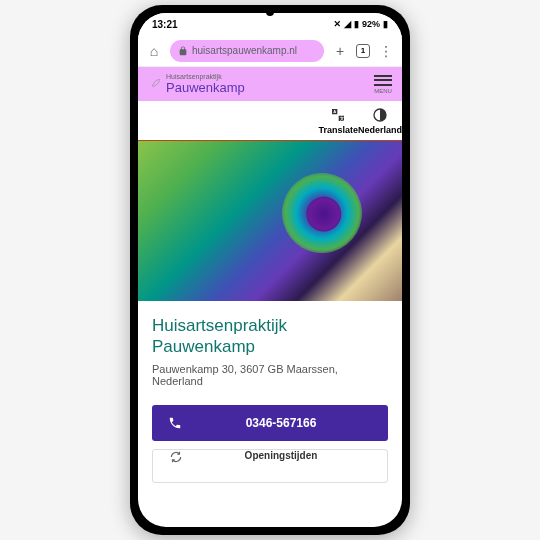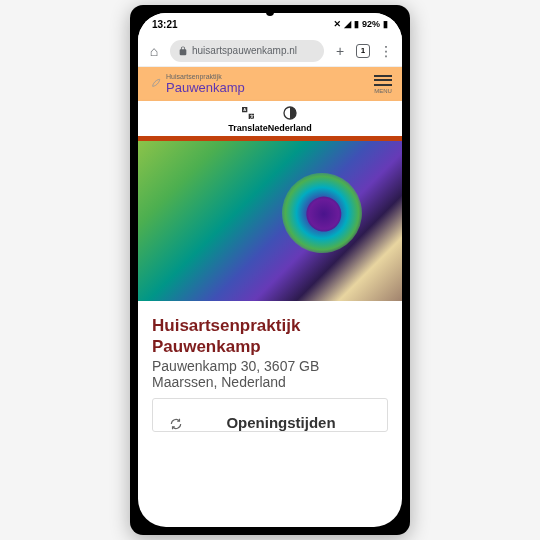--- a/index.html
+++ b/index.html
@@ -1,47 +1,47 @@
 <!DOCTYPE html>
 <html><head>
 <meta charset="utf-8">
 <style>
 *{margin:0;padding:0;box-sizing:border-box;font-family:-apple-system,BlinkMacSystemFont,sans-serif}
 body{background:#f5f5f5;display:flex;justify-content:center;align-items:center;height:540px;width:540px}
-.phone{width:280px;height:530px;background:#000;border-radius:13px;padding:8px;position:relative;box-shadow:0 4px 20px rgba(0,0,0,0.3)}
+.phone{width:280px;height:530px;background:#000;border-radius:32px;padding:8px;position:relative;box-shadow:0 4px 20px rgba(0,0,0,0.3)}
 .screen{width:100%;height:100%;background:#fff;border-radius:28px;overflow:hidden;position:relative}
 .notch{position:absolute;top:3px;left:50%;transform:translateX(-50%);width:8px;height:8px;background:#000;border-radius:50%;z-index:100}
 .statusbar{height:22px;display:flex;justify-content:space-between;align-items:center;padding:0 14px;font-size:10px;font-weight:600;background:#fff}
 .status-right{display:flex;gap:3px;align-items:center;font-size:9px}
 .browserbar{height:32px;display:flex;align-items:center;padding:0 8px;gap:8px;background:#fff;border-bottom:1px solid #eee}
-.urlpill{flex:1;background:#e5e5e5;border-radius:14px;height:22px;display:flex;align-items:center;padding:0 8px;font-size:10px;color:#5f6368;gap:4px}
+.urlpill{flex:1;background:#f0abfc;border-radius:14px;height:22px;display:flex;align-items:center;padding:0 8px;font-size:10px;color:#5f6368;gap:4px}
 .urlpill svg{width:10px;height:10px}
 .bicon{width:16px;height:16px;display:flex;align-items:center;justify-content:center;font-size:14px;color:#5f6368}
 .tabcount{border:1.5px solid #5f6368;border-radius:3px;width:14px;height:14px;display:flex;align-items:center;justify-content:center;font-size:8px;font-weight:700}
-.siteheader{height:34px;display:flex;justify-content:space-between;align-items:center;padding:0 10px;background:#fdba74}
+.siteheader{height:34px;display:flex;justify-content:space-between;align-items:center;padding:0 10px;background:#f0abfc}
 .logo{display:flex;align-items:center;gap:4px}
 .logo-text{font-size:7px;color:#666;line-height:1}
 .logo-name{font-size:13px;color:#5e35b1;font-weight:400}
 .menubtn{display:flex;flex-direction:column;align-items:center;gap:1px}
 .hamburger{display:flex;flex-direction:column;gap:2.5px}
 .hamburger span{width:18px;height:2px;background:#333}
 .menulabel{font-size:6px;color:#666;margin-top:1px}
-.toolbar{height:40px;display:flex;justify-content:center;align-items:center;background:#fff;border-bottom:5px solid #c2410c;box-shadow:0 2px 4px rgba(0,0,0,0.1)}
+.toolbar{height:40px;display:flex;justify-content:flex-end;align-items:center;background:#fff;border-bottom:1px solid #c2410c;box-shadow:0 2px 4px rgba(0,0,0,0.1)}
 .tool{display:flex;flex-direction:column;align-items:center;gap:2px;font-size:9px;font-weight:600}
 .tool svg,.tool-icon{width:16px;height:16px}
 .hero{height:160px;background:linear-gradient(135deg,#8bc34a 0%,#4caf50 20%,#009688 40%,#3f51b5 55%,#673ab7 65%,#2d1b4e 75%,#e8d5a0 85%,#a0826d 100%);position:relative;overflow:hidden}
 .feather{position:absolute;top:20%;right:15%;width:80px;height:80px;background:radial-gradient(circle,#1a237e 0%,#3949ab 25%,#00acc1 45%,#4caf50 65%,transparent 80%);border-radius:50%;transform:rotate(-15deg)}
 .feather::after{content:"";position:absolute;top:30%;left:30%;width:35px;height:35px;background:radial-gradient(circle,#4a148c 0%,#6a1b9a 60%,#1a237e 100%);border-radius:50%}
 .content{padding:14px 14px 8px}
-.title{font-size:17px;font-weight:700;color:#7f1d1d;line-height:1.25}
-.address{font-size:14px;color:#555;}
+.title{font-size:17px;font-weight:400;color:#0f766e;line-height:1.25}
+.address{font-size:11px;color:#555;margin-top:5px}
 .callbtn{margin:10px 14px 8px;background:#4527a0;color:#fff;height:36px;border-radius:3px;display:flex;align-items:center;padding:0 16px;font-size:12px;font-weight:700}
 .callbtn svg{width:14px;height:14px;margin-right:28px}
 .callbtn span{flex:1;text-align:center;margin-right:20px}
-.hoursbtn{margin:0 14px;background:#fff;border:1px solid #ddd;height:34px;border-radius:3px;display:flex;align-items:flex-end;padding:0 16px;font-size:15px;font-weight:700;color:#333}
+.hoursbtn{margin:0 14px;background:#fff;border:1px solid #ddd;height:34px;border-radius:3px;display:flex;align-items:flex-start;padding:0 16px;font-size:10px;font-weight:700;color:#333}
 .hoursbtn svg{width:14px;height:14px;margin-right:28px}
 .hoursbtn span{flex:1;text-align:center;margin-right:20px}
 </style>
 </head>
 <body>
 
 <div class="phone">
 <div class="notch"></div>
 <div class="screen">
 
@@ -109,20 +109,26 @@
 
 <div class="hero">
 <div class="feather"></div>
 </div>
 
 <div class="content">
 <h1 class="title">Huisartsenpraktijk Pauwenkamp</h1>
 <p class="address">Pauwenkamp 30, 3607 GB Maarssen, Nederland</p>
 </div>
 
+<div class="callbtn">
+<svg viewBox="0 0 24 24" fill="#fff">
+          <path d="M6.6 10.8c1.4 2.8 3.8 5.1 6.6 6.6l2.2-2.2c.3-.3.7-.4 1-.2 1.1.4 2.3.6 3.6.6.6 0 1 .4 1 1V20c0 .6-.4 1-1 1C10.6 21 3 13.4 3 4c0-.6.4-1 1-1h3.5c.6 0 1 .4 1 1 0 1.2.2 2.4.6 3.6.1.3 0 .7-.2 1l-2.3 2.2z"></path>
+        </svg>
+<span>0346-567166</span>
+</div>
 
 <div class="hoursbtn">
 <svg viewBox="0 0 24 24" fill="none" stroke="#666" stroke-width="2">
           <path d="M4 12a8 8 0 0114-5M20 12a8 8 0 01-14 5"></path>
           <path d="M18 3v4h-4M6 21v-4h4"></path>
         </svg>
 <span>Openingstijden</span>
 </div>
 
 </div>

